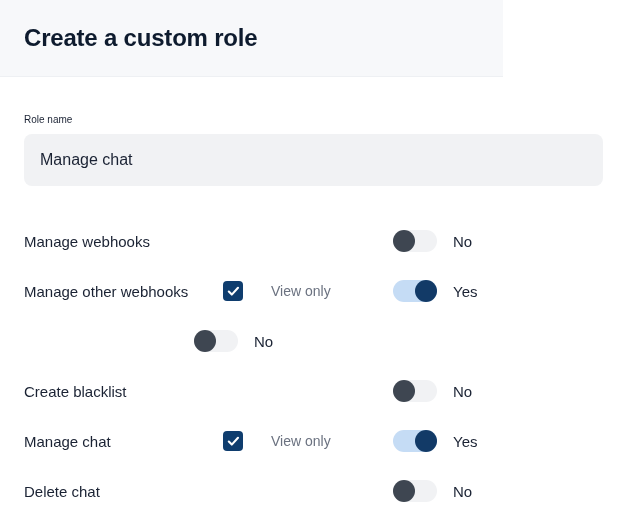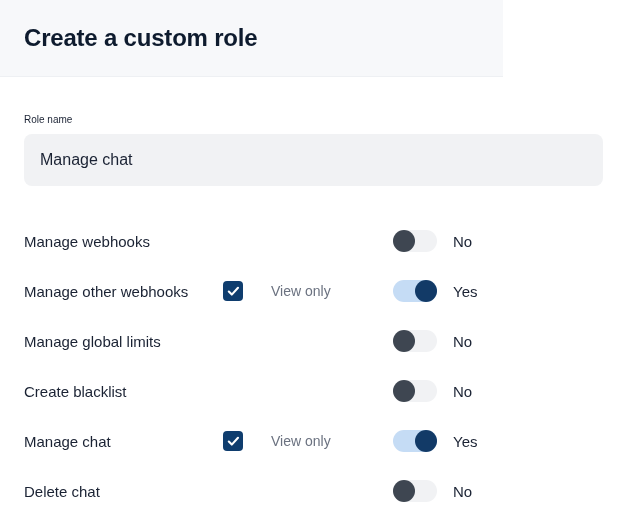--- a/index.html
+++ b/index.html
@@ -200,21 +200,20 @@
             <div class="viewonly-label">View only</div>
           </div>
           <div class="toggle-cluster">
             <div class="toggle on">
               <div class="knob"></div>
             </div>
             <div class="toggle-label">Yes</div>
           </div>
         </div>
         <div class="perm-row">
-          <div class="perm-label">Manage global limits</div>
           <div class="viewonly empty">
             <div class="checkbox">
               <svg width="13" height="13" viewBox="0 0 13 13">
                 <path d="M1.8 6.6 L4.8 9.6 L11 2.8" fill="none" stroke="#ffffff" stroke-width="2.1" stroke-linecap="round" stroke-linejoin="round"></path>
               </svg>
             </div>
             <div class="viewonly-label">View only</div>
           </div>
           <div class="toggle-cluster">
             <div class="toggle">

